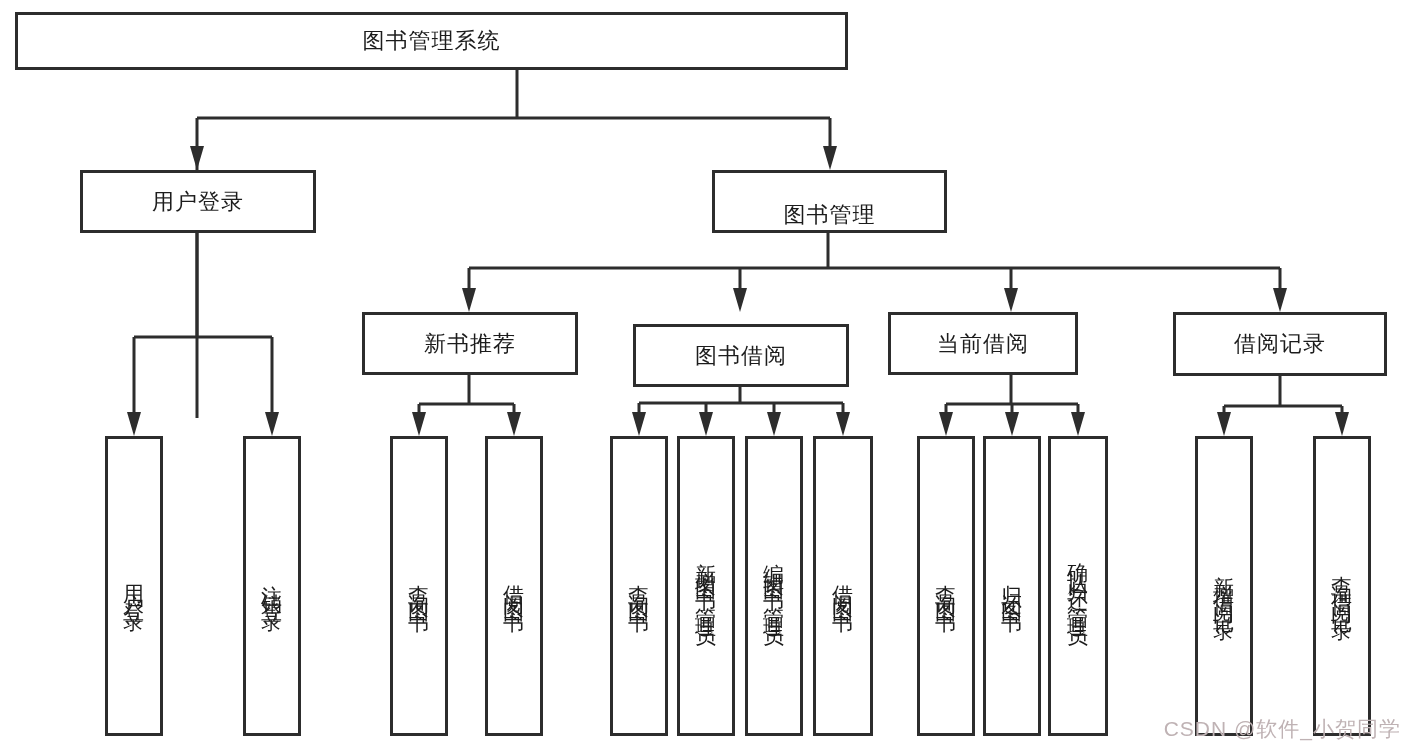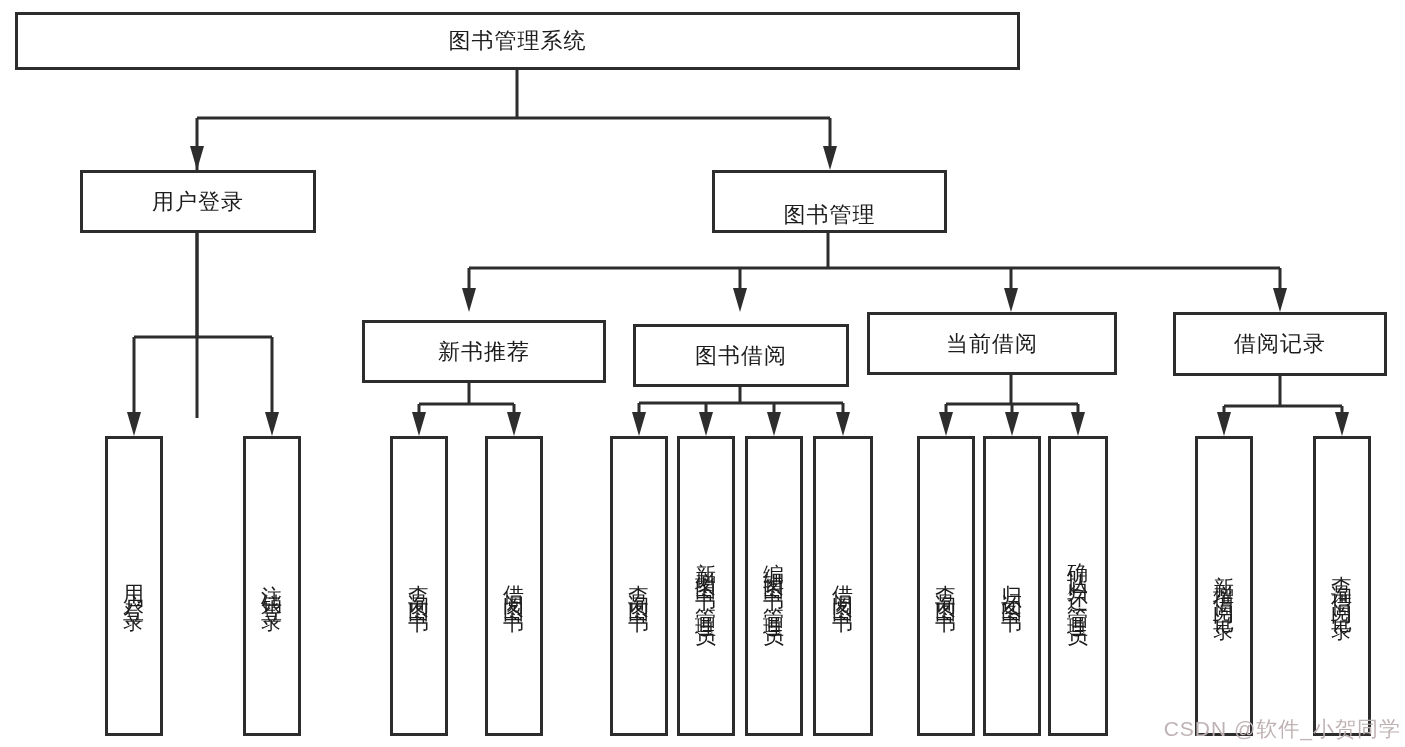--- a/index.html
+++ b/index.html
@@ -107,38 +107,38 @@
       <path d="M1071 412 L1085 412 L1078 436 Z" fill="#2d2d2d" stroke="none"></path>
     </g>
 
     <g>
       <path d="M1280 375 V406 M1224 406 H1342 M1224 406 V416 M1342 406 V416"></path>
       <path d="M1217 412 L1231 412 L1224 436 Z" fill="#2d2d2d" stroke="none"></path>
       <path d="M1335 412 L1349 412 L1342 436 Z" fill="#2d2d2d" stroke="none"></path>
     </g>
   </svg>
 
-  <div class="node hbox" style="left:15px; top:12px; width:1005px; height:58px;">
+  <div class="node hbox" style="left:15px; top:12px; width:833px; height:58px;">
     <span>图书管理系统</span>
   </div>
 
   <div class="node hbox" style="left:80px; top:170px; width:236px; height:63px;">
     <span>用户登录</span>
   </div>
   <div class="node hbox" style="left:712px; top:170px; width:235px; height:63px;align-items:flex-end;">
     <span>图书管理</span>
   </div>
 
-  <div class="node hbox" style="left:362px; top:312px; width:244px; height:63px;margin-top:8px;">
+  <div class="node hbox" style="left:362px; top:312px; width:216px; height:63px;">
     <span>新书推荐</span>
   </div>
   <div class="node hbox" style="left:633px; top:324px; width:216px; height:63px;">
     <span>图书借阅</span>
   </div>
-  <div class="node hbox" style="left:867px; top:312px; width:250px; height:63px;">
+  <div class="node hbox" style="left:888px; top:312px; width:190px; height:63px;">
     <span>当前借阅</span>
   </div>
   <div class="node hbox" style="left:1173px; top:312px; width:214px; height:64px;">
     <span>借阅记录</span>
   </div>
 
   <div class="node vbox" style="left:105px; top:436px; width:58px; height:300px;">
     <span>用户登录</span>
   </div>
   <div class="node vbox" style="left:243px; top:436px; width:58px; height:300px;">

